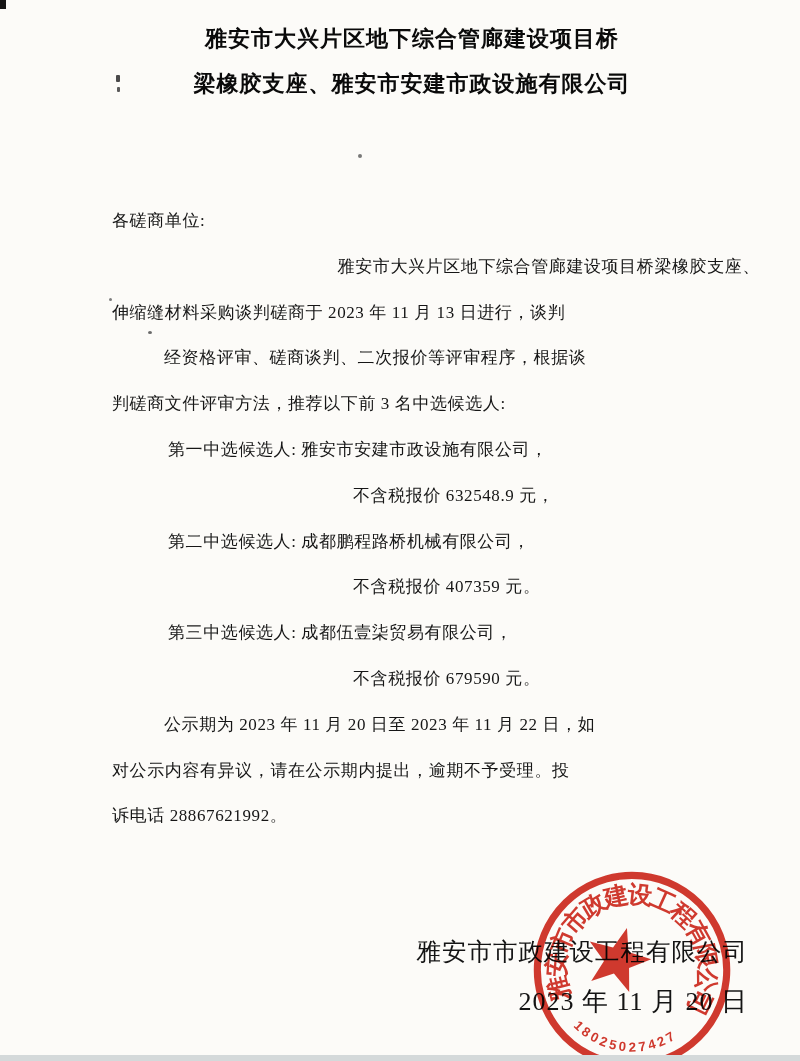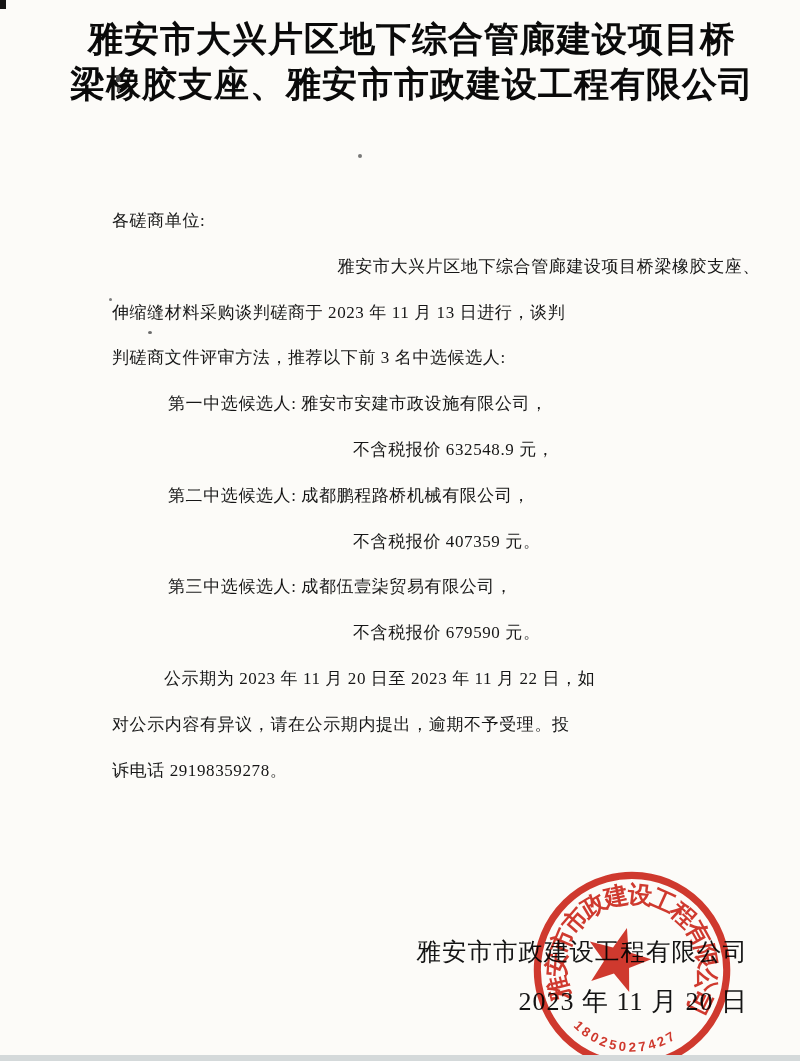--- a/index.html
+++ b/index.html
@@ -11,21 +11,21 @@
     font-family:"Liberation Serif", serif;
     color:#171717;
   }
   
   .title{
     position:absolute;top:16px;left:0;width:800px;
     padding-left:24px;box-sizing:border-box;
     text-align:center;
     font-family:"Liberation Sans", sans-serif;
     font-weight:700;
-    font-size:35px;line-height:45px;
+    font-size:22px;line-height:45px;
     letter-spacing:1px;
     color:#0a0a0a;
   }
   
   .body-block{
     position:absolute;top:198px;left:112px;width:648px;
   }
   .bodyline{
     height:45.8px;line-height:45.8px;
     font-size:17px;letter-spacing:0.6px;
@@ -67,37 +67,38 @@
   .speck-3{position:absolute;left:109px;top:298px;width:3px;height:3px;background:#7d7d7d;border-radius:50%;}
   .bottom-scan-line{position:absolute;left:0;top:1055px;width:800px;height:6px;background:#d4d9da;}
 </style>
 </head>
 <body>
 
 <div class="page">
 
   <div class="title">
     <div>雅安市大兴片区地下综合管廊建设项目桥</div>
-    <div>梁橡胶支座、雅安市市政建设工程有限公司</div>
+    <div>梁橡胶支座、雅安市安建市政设施有限公司</div>
   </div>
 
   <div class="body-block">
     <div class="bodyline">各磋商单位:</div>
     <div class="bodyline ind-a">雅安市大兴片区地下综合管廊建设项目桥梁橡胶支座、</div>
     <div class="bodyline">伸缩缝材料采购谈判磋商于 2023 年 11 月 13 日进行，谈判</div>
+    <div class="bodyline ind-b">经资格评审、磋商谈判、二次报价等评审程序，根据谈</div>
     <div class="bodyline">判磋商文件评审方法，推荐以下前 3 名中选候选人:</div>
     <div class="bodyline ind-rank">第一中选候选人: 雅安市安建市政设施有限公司，</div>
     <div class="bodyline ind-price">不含税报价 632548.9 元，</div>
     <div class="bodyline ind-rank">第二中选候选人: 成都鹏程路桥机械有限公司，</div>
     <div class="bodyline ind-price">不含税报价 407359 元。</div>
     <div class="bodyline ind-rank">第三中选候选人: 成都伍壹柒贸易有限公司，</div>
     <div class="bodyline ind-price">不含税报价 679590 元。</div>
     <div class="bodyline ind-b">公示期为 2023 年 11 月 20 日至 2023 年 11 月 22 日，如</div>
     <div class="bodyline">对公示内容有异议，请在公示期内提出，逾期不予受理。投</div>
-    <div class="bodyline">诉电话 29198359278。</div>
+    <div class="bodyline">诉电话 28867621992。</div>
   </div>
 
   <div class="sig-company">雅安市市政建设工程有限公司</div>
   <div class="sig-date">2023 年 11 月 20 日</div>
 
   <svg class="seal" viewBox="0 0 220 220">
     <g transform="rotate(6 112 115)" fill="#cf2b1f">
       <circle cx="112" cy="115" r="93" fill="none" stroke-width="7" stroke="#cf2b1f"></circle>
       <polygon points="97,74 104.9,96.1 128.4,96.8 109.8,111.2 116.4,133.7 97,120.5 77.6,133.7 84.2,111.2 65.6,96.8 89.1,96.1" transform="rotate(10 97 107)"></polygon>
       <g font-size="24" text-anchor="middle">

